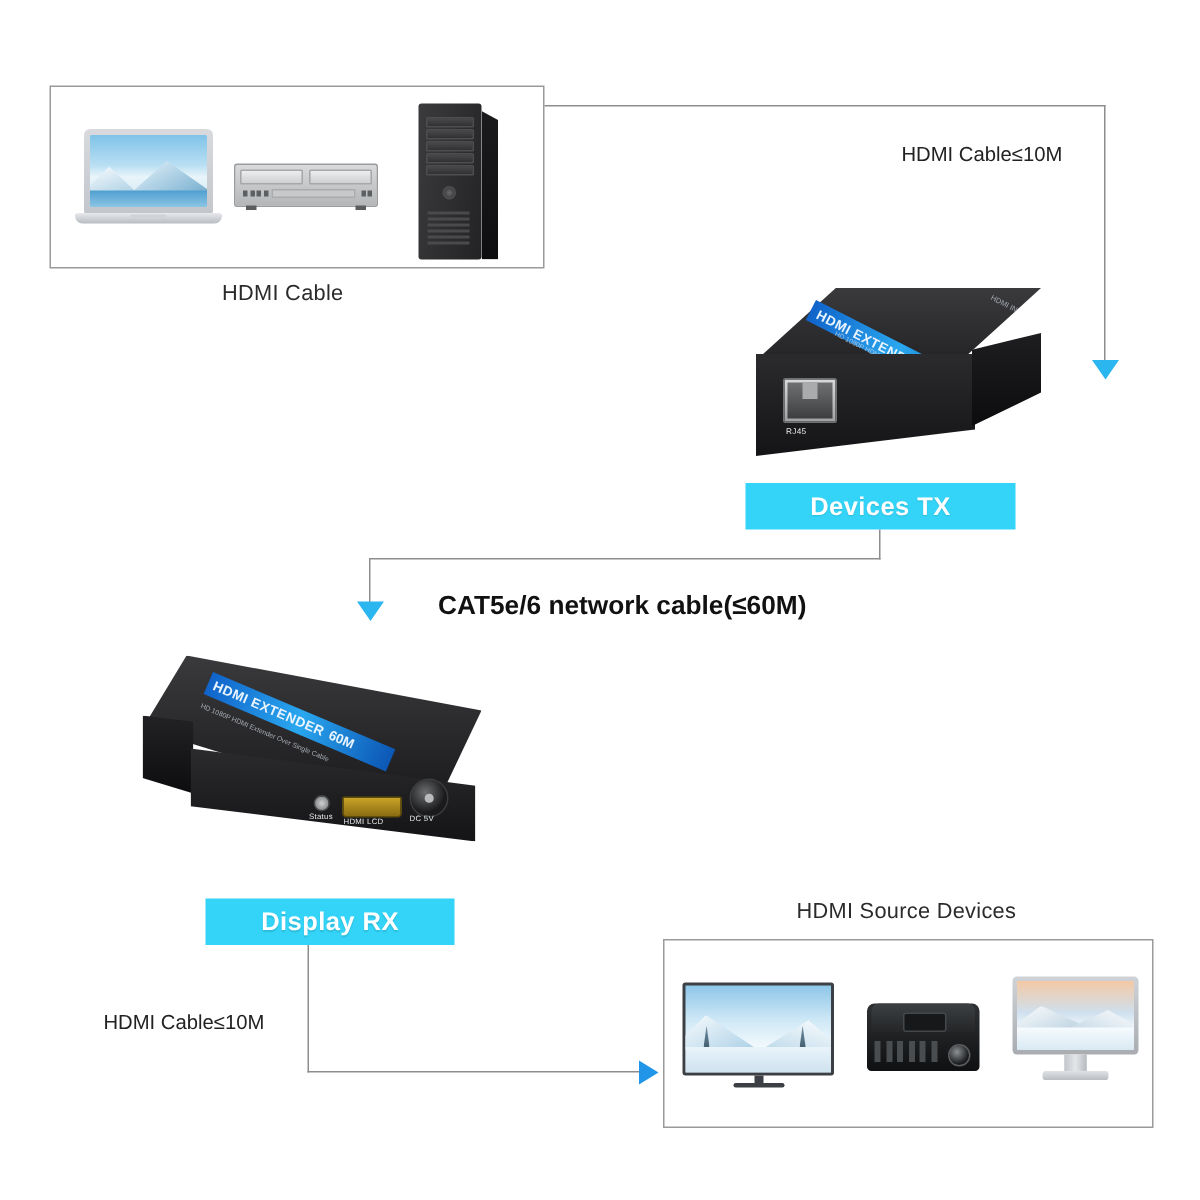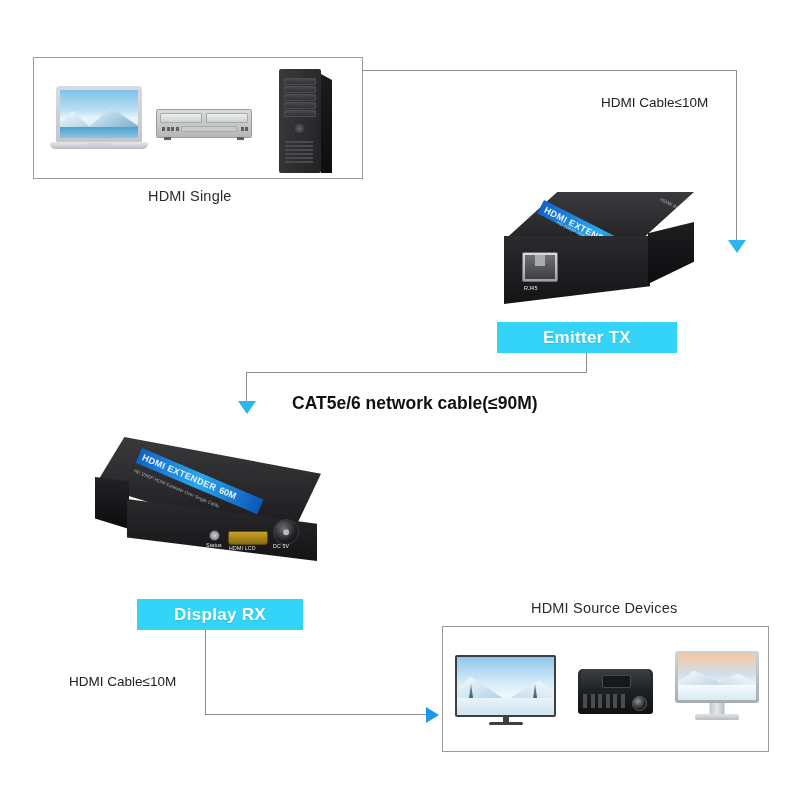--- a/index.html
+++ b/index.html
@@ -181,21 +181,21 @@
     <div class="pwr" style="top:55px;"></div>
     <div class="vent" style="top:72px;"></div>
     <div class="vent" style="top:76px;"></div>
     <div class="vent" style="top:80px;"></div>
     <div class="vent" style="top:84px;"></div>
     <div class="vent" style="top:88px;"></div>
     <div class="vent" style="top:92px;"></div>
   </div>
 </div>
 
-<div class="caption" style="left:148px;top:188px;">HDMI Single</div>
+<div class="caption" style="left:148px;top:188px;">HDMI Cable</div>
 
 <div class="ln h" style="left:363px;top:70px;width:374px;"></div>
 <div class="ln v" style="left:736px;top:70px;height:172px;"></div>
 <div class="arrow-d" style="left:728px;top:240px;"></div>
 
 <div class="cable-label" style="left:601px;top:95px;">HDMI Cable≤10M</div>
 
 <div class="ext" style="left:480px;top:192px;width:215px;height:120px;">
 
   <div class="top" style="left:24px;top:0;width:190px;height:78px;
@@ -216,29 +216,29 @@
               clip-path:polygon(0% 18%,100% 0%,100% 64%,0% 100%);
               background:linear-gradient(#1e1e21,#0c0c0e);"></div>
 
   <div class="rj45" style="left:42px;top:60px;width:36px;height:30px;">
     <div class="in"></div>
   </div>
   <div class="plabel" style="left:44px;top:93px;">RJ45</div>
 </div>
 
 <div class="badge" style="left:497px;top:322px;width:180px;height:31px;">
-  <span>Emitter TX</span>
+  <span>Devices TX</span>
 </div>
 
 <div class="ln v" style="left:586px;top:353px;height:20px;"></div>
 <div class="ln h" style="left:246px;top:372px;width:341px;"></div>
 <div class="ln v" style="left:246px;top:372px;height:31px;"></div>
 <div class="arrow-d" style="left:238px;top:401px;"></div>
 
-<div class="cable-label big" style="left:292px;top:393px;">CAT5e/6 network cable(≤90M)</div>
+<div class="cable-label big" style="left:292px;top:393px;">CAT5e/6 network cable(≤60M)</div>
 
 <div class="ext" style="left:95px;top:437px;width:235px;height:150px;">
 
   <div class="top" style="left:0;top:0;width:226px;height:108px;
               clip-path:polygon(13% 0%,100% 34%,85% 100%,0% 45%);"></div>
 
   <div class="stripe" style="left:47px;top:11px;width:132px;height:16px;
               transform:rotate(23deg);transform-origin:left top;
               display:flex;align-items:center;padding-left:4px;box-sizing:border-box;gap:4px;">
     <b style="font-size:9px;letter-spacing:.4px;">HDMI EXTENDER</b>

